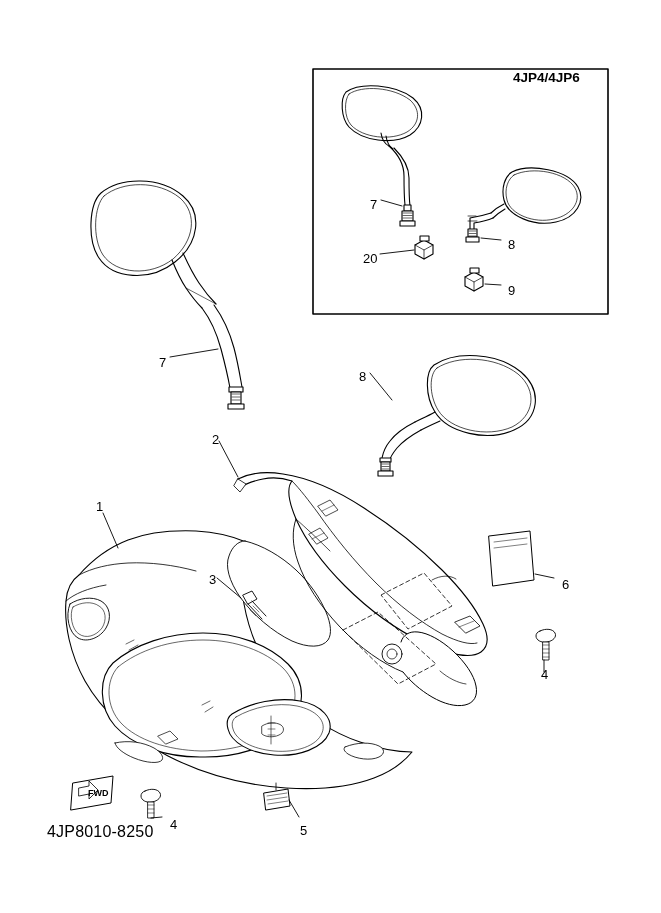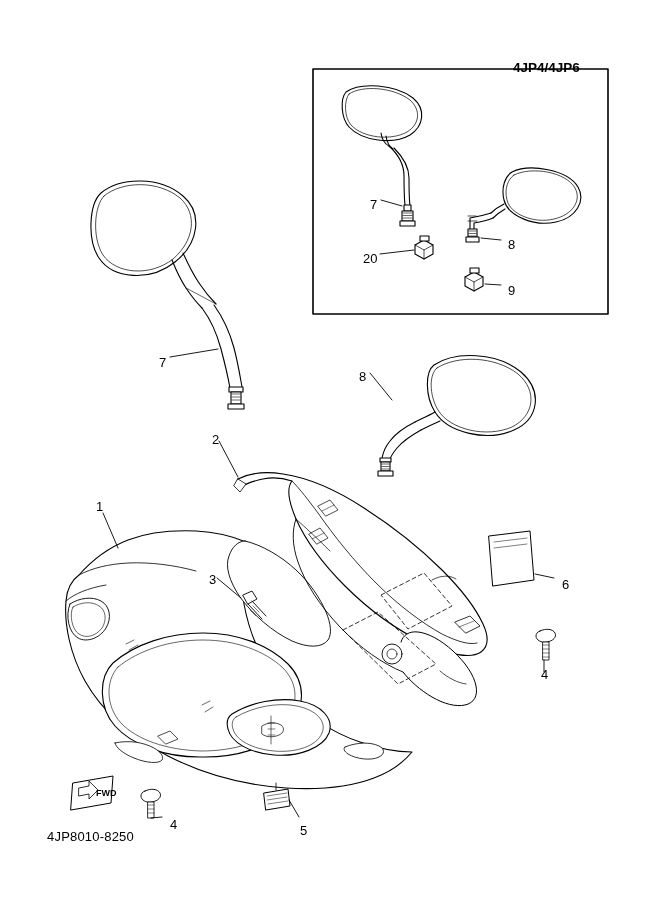--- a/index.html
+++ b/index.html
@@ -31,23 +31,22 @@
     font-size: 13px;
     color: #000000;
     white-space: nowrap;
     line-height: 1;
   }
   .lbl.bold {
     font-weight: bold;
     font-size: 13.5px;
   }
   .lbl.code {
-    font-size: 13px;
+    font-size: 16px;
     letter-spacing: 0.2px;
-    margin-top: 6px;
   }
   .fwd-text {
     font-size: 9px;
     font-weight: bold;
     font-family: "Liberation Sans", sans-serif;
   }
 </style>
 </head>
 <body>
 
@@ -277,25 +276,25 @@
         <path d="M535 574 L554 578"></path>
       </g>
 
       <g>
         <path d="M73 783 L113 776 L111 803 L71 810 Z" fill="#ffffff" stroke-width="1"></path>
         <path d="M79 788 L89 786 L89 781 L98 790 L89 799 L89 794 L79 796 Z" fill="#ffffff" stroke-width="0.8"></path>
       </g>
     </g>
   </svg>
 
-  <div class="lbl bold" style="left:513px; top:61px;">4JP4/4JP6</div>
+  <div class="lbl bold" style="left:513px; top:71px;">4JP4/4JP6</div>
 
   <div class="lbl code" style="left:47px; top:824px;">4JP8010-8250</div>
 
-  <div class="lbl fwd-text" style="left:96px; top:789px;">FWD</div>
+  <div class="lbl fwd-text" style="left:88px; top:789px;">FWD</div>
 
   <div class="lbl" style="left:96px; top:500px;">1</div>
   <div class="lbl" style="left:212px; top:433px;">2</div>
   <div class="lbl" style="left:209px; top:573px;">3</div>
   <div class="lbl" style="left:541px; top:668px;">4</div>
   <div class="lbl" style="left:170px; top:818px;">4</div>
   <div class="lbl" style="left:300px; top:824px;">5</div>
   <div class="lbl" style="left:562px; top:578px;">6</div>
   <div class="lbl" style="left:159px; top:356px;">7</div>
   <div class="lbl" style="left:359px; top:370px;">8</div>

